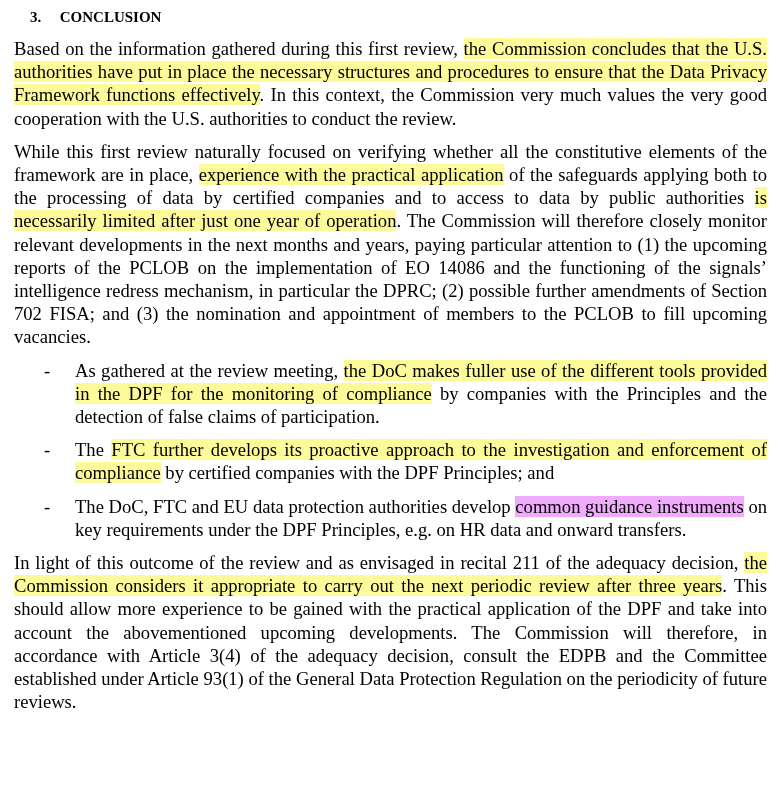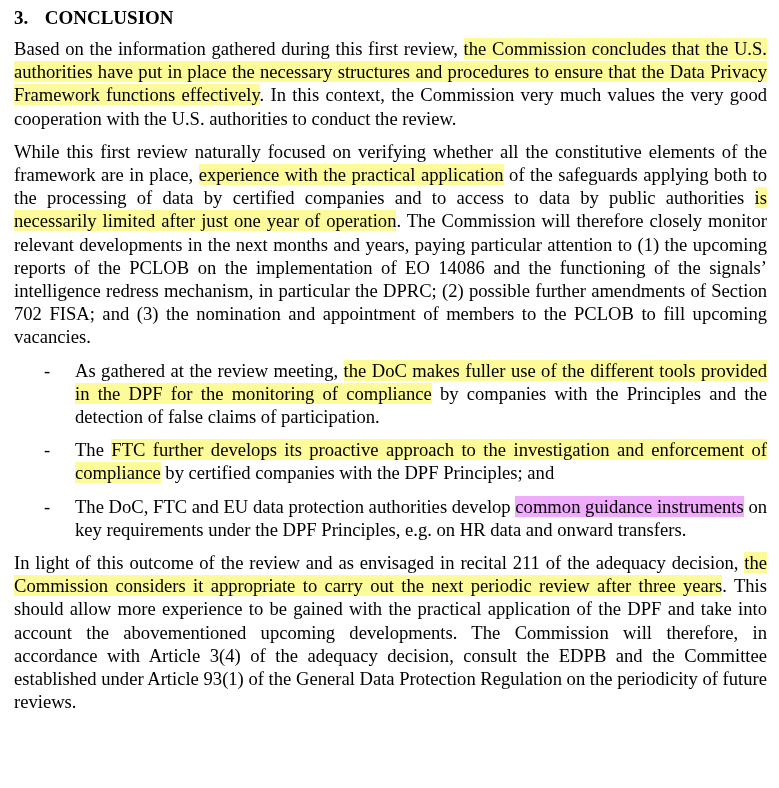--- a/index.html
+++ b/index.html
@@ -2,21 +2,21 @@
 <html><head>
   <meta charset="utf-8">
   <style>
     html, body { margin: 0; padding: 0; background: #ffffff; }
     body {
       width: 779px; height: 788px; overflow: hidden;
       font-family: "Liberation Serif", "DejaVu Serif", serif;
       color: #000; font-size: 18.6px; line-height: 23.2px;
     }
     .page { padding: 4px 12px 0 14px; box-sizing: border-box; width: 779px; }
-    h2 { font-size: 19px; font-weight: bold; margin: 2px 0 8px 0; line-height: 23px; }
+    h2 { font-size: 15px; font-weight: bold; margin: 2px 0 8px 16px; line-height: 23px; }
     h2 .num { display: inline-block; width: 26px; }
     p { margin: 0 0 10px 0; text-align: justify; }
     mark { background: #fdfa9a; color: inherit; padding: 0; margin-top: 16px; }
     ul.bullets { list-style: none; margin: 0 0 10px 0; padding: 0; }
     ul.bullets li { position: relative; padding-left: 61px; margin-bottom: 10px; text-align: justify; }
     ul.bullets li .dash { position: absolute; left: 30px; top: 0; }
   </style>
 </head>
 <body>
 

